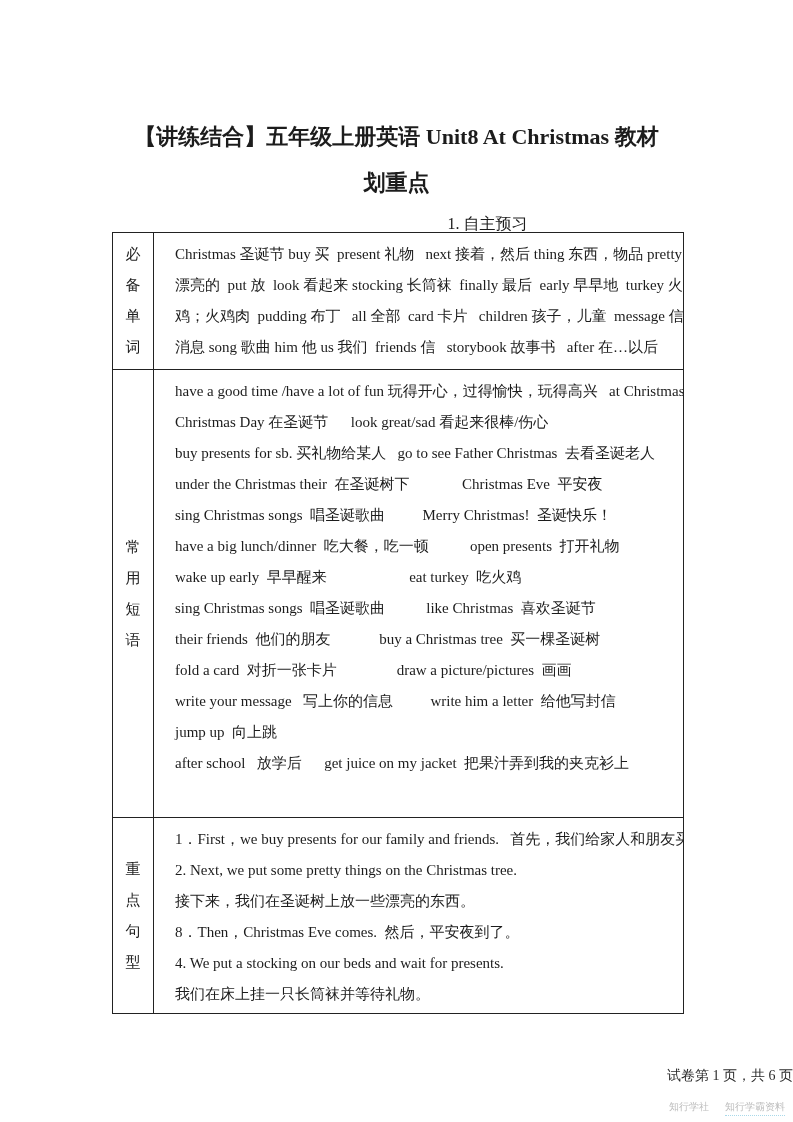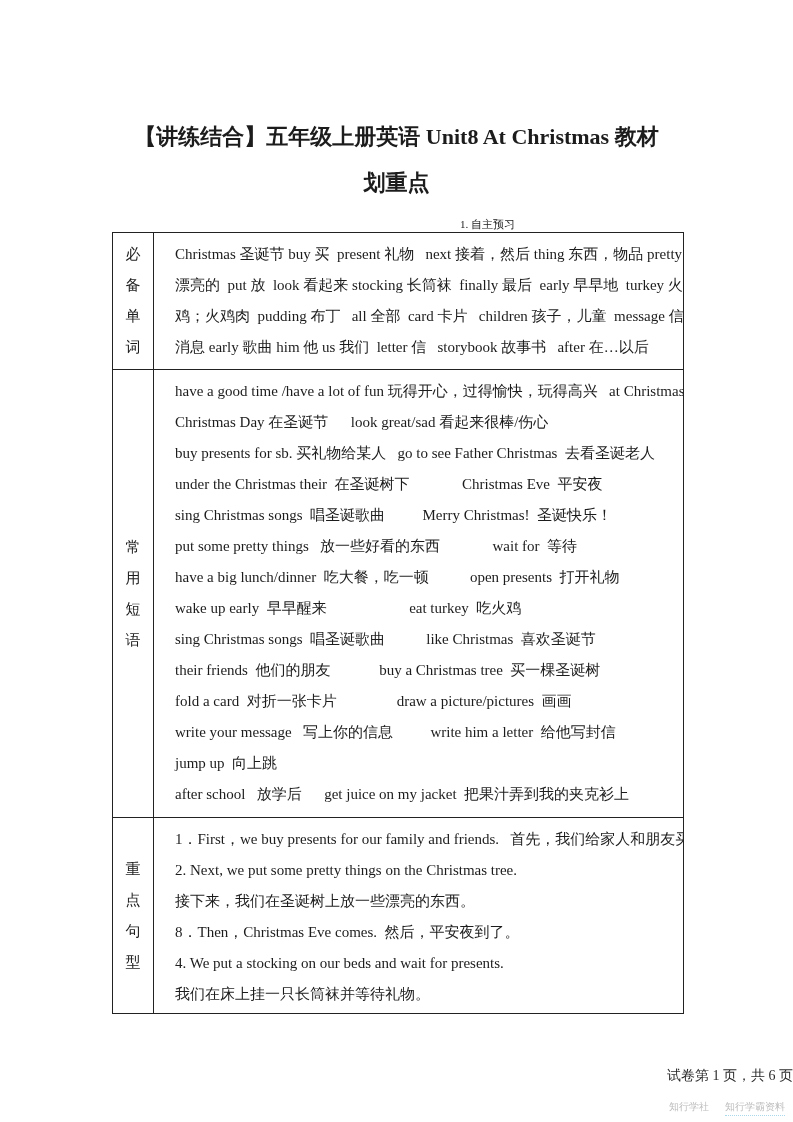--- a/index.html
+++ b/index.html
@@ -15,21 +15,21 @@
     padding-top:114px;
     text-align:center;
     font-weight:bold;
     font-size:22px;
     line-height:46px;
   }
   .doc-title div { white-space:pre; }
   .section-heading {
     margin-top:8px;
     text-align:center;
-    font-size:11px;
+    font-size:16px;
     line-height:20px;
   }
   .section-heading span { position:relative; left:91px; }
   .study-table {
     position:absolute;
     left:112px; top:232px;
     width:572px;
     border:1.5px solid #222;
     box-sizing:border-box;
     background:#fff;
@@ -96,37 +96,36 @@
         <div class="t-label">
           <div class="t-label-char">必</div>
           <div class="t-label-char">备</div>
           <div class="t-label-char">单</div>
           <div class="t-label-char">词</div>
         </div>
         <div class="t-content">
           <div class="t-line">Christmas 圣诞节 buy 买  present 礼物   next 接着，然后 thing 东西，物品 pretty</div>
           <div class="t-line">漂亮的  put 放  look 看起来 stocking 长筒袜  finally 最后  early 早早地  turkey 火</div>
           <div class="t-line">鸡；火鸡肉  pudding 布丁   all 全部  card 卡片   children 孩子，儿童  message 信息，</div>
-          <div class="t-line">消息 early 歌曲 him 他 us 我们  letter 信   storybook 故事书   after 在…以后</div>
+          <div class="t-line">消息 song 歌曲 him 他 us 我们  friends 信   storybook 故事书   after 在…以后</div>
         </div>
       </div>
       <div class="t-row r1">
         <div class="t-label">
           <div class="t-label-char">常</div>
           <div class="t-label-char">用</div>
           <div class="t-label-char">短</div>
           <div class="t-label-char">语</div>
         </div>
         <div class="t-content">
           <div class="t-line">have a good time /have a lot of fun 玩得开心，过得愉快，玩得高兴   at Christmas = on</div>
           <div class="t-line">Christmas Day 在圣诞节      look great/sad 看起来很棒/伤心</div>
           <div class="t-line">buy presents for sb. 买礼物给某人   go to see Father Christmas  去看圣诞老人</div>
           <div class="t-line">under the Christmas their  在圣诞树下              Christmas Eve  平安夜</div>
           <div class="t-line">sing Christmas songs  唱圣诞歌曲          Merry Christmas!  圣诞快乐！</div>
-          <div class="t-line">put some pretty things   放一些好看的东西              wait for  等待</div>
           <div class="t-line">have a big lunch/dinner  吃大餐，吃一顿           open presents  打开礼物</div>
           <div class="t-line">wake up early  早早醒来                      eat turkey  吃火鸡</div>
           <div class="t-line">sing Christmas songs  唱圣诞歌曲           like Christmas  喜欢圣诞节</div>
           <div class="t-line">their friends  他们的朋友             buy a Christmas tree  买一棵圣诞树</div>
           <div class="t-line">fold a card  对折一张卡片                draw a picture/pictures  画画</div>
           <div class="t-line">write your message   写上你的信息          write him a letter  给他写封信</div>
           <div class="t-line">jump up  向上跳</div>
           <div class="t-line">after school   放学后      get juice on my jacket  把果汁弄到我的夹克衫上</div>
         </div>
       </div>

